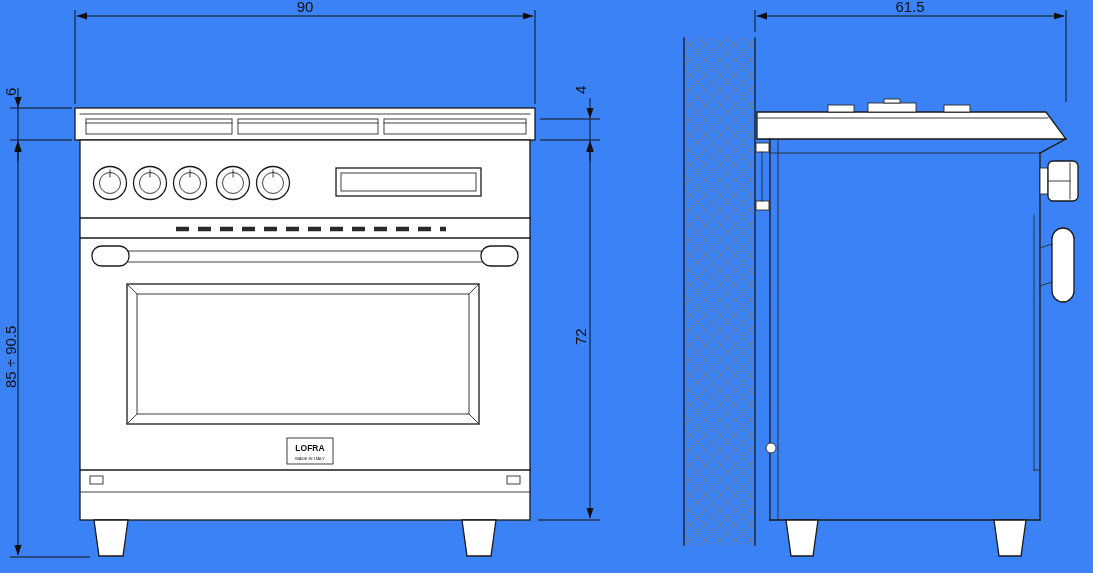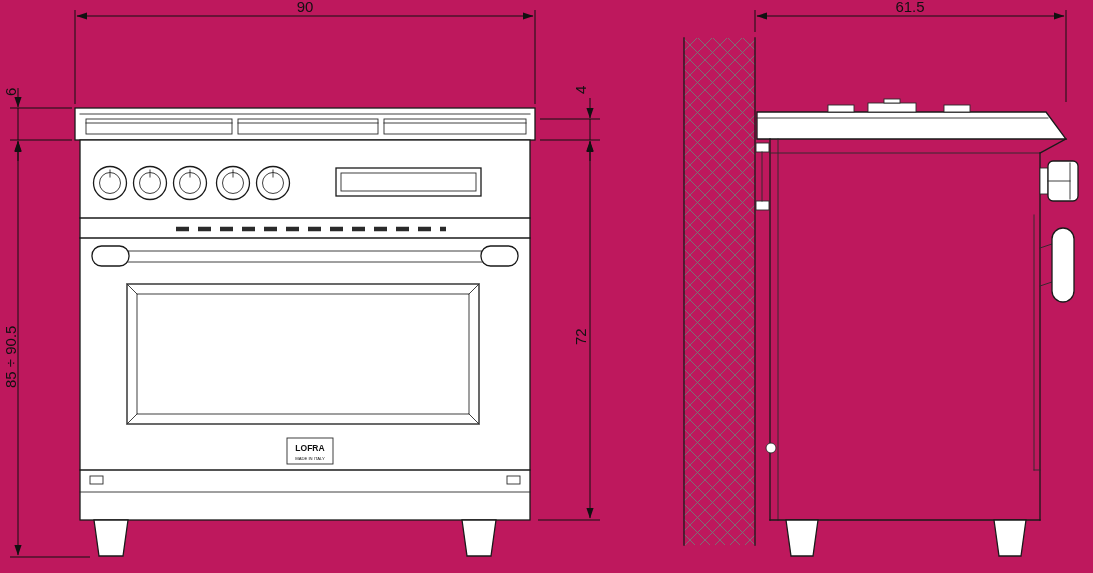--- a/index.html
+++ b/index.html
@@ -1,16 +1,16 @@
 <!DOCTYPE html>
 <html><head>
 <meta charset="utf-8">
 <style>
   html,body{margin:0;padding:0;background:#ffffff;}
-  .stage{width:1093px;height:573px;background:#be185d;overflow:hidden;}
+  .stage{width:1093px;height:573px;background:#3b82f6;overflow:hidden;}
   svg{display:block;}
   .ln{stroke:#1a1a1a;stroke-width:1.3;fill:none;stroke-linecap:square;}
   .thin{stroke:#2a2a2a;stroke-width:0.9;fill:none;stroke-linecap:square;}
   .fw{fill:#ffffff;stroke:#1a1a1a;stroke-width:1.3;}
   .fwt{fill:#ffffff;stroke:#2a2a2a;stroke-width:0.9;}
   .dim{stroke:#111111;stroke-width:1;fill:none;}
   .dimtxt{font-family:"Liberation Sans",sans-serif;font-size:15px;fill:#111111;}
   .logotxt{font-family:"Liberation Sans",sans-serif;font-weight:bold;font-size:8.5px;fill:#111111;text-anchor:middle;}
   .logosub{font-family:"Liberation Sans",sans-serif;font-size:4.2px;fill:#111111;text-anchor:middle;}
   .vent{stroke:#2a2a2a;stroke-width:4.5;stroke-dasharray:13 9;fill:none;}

